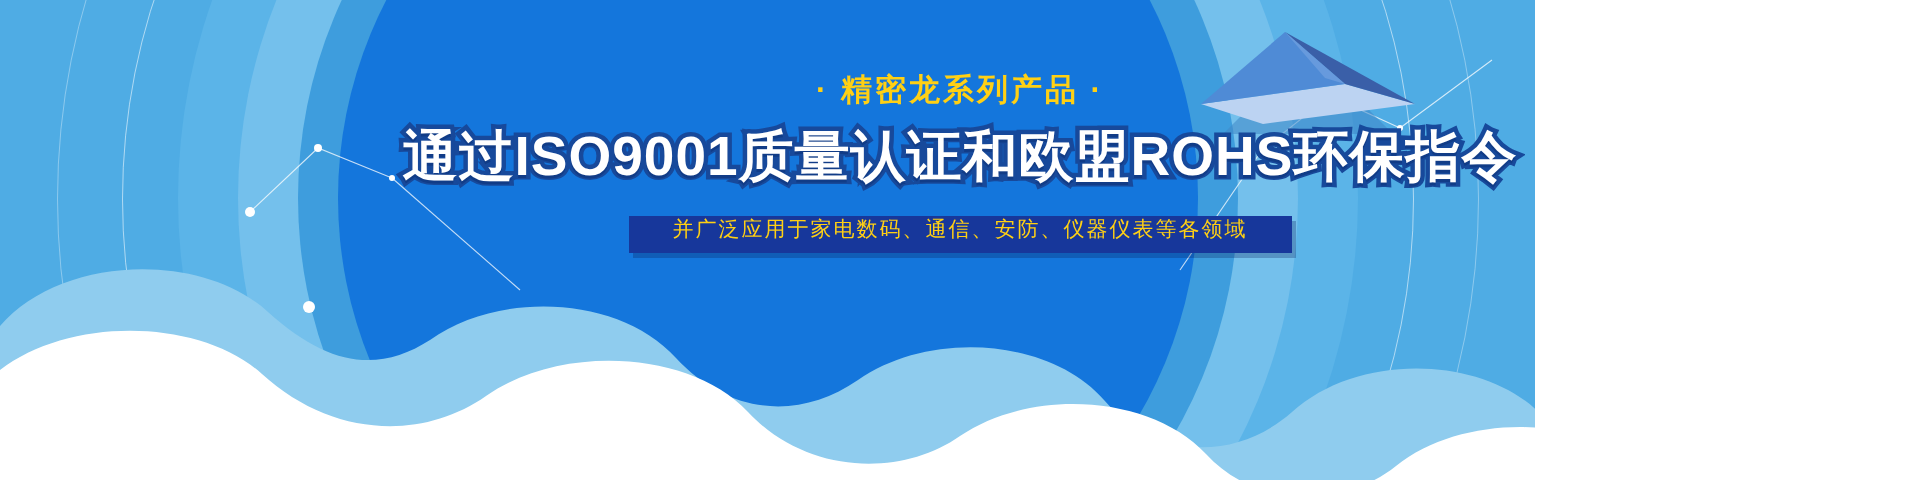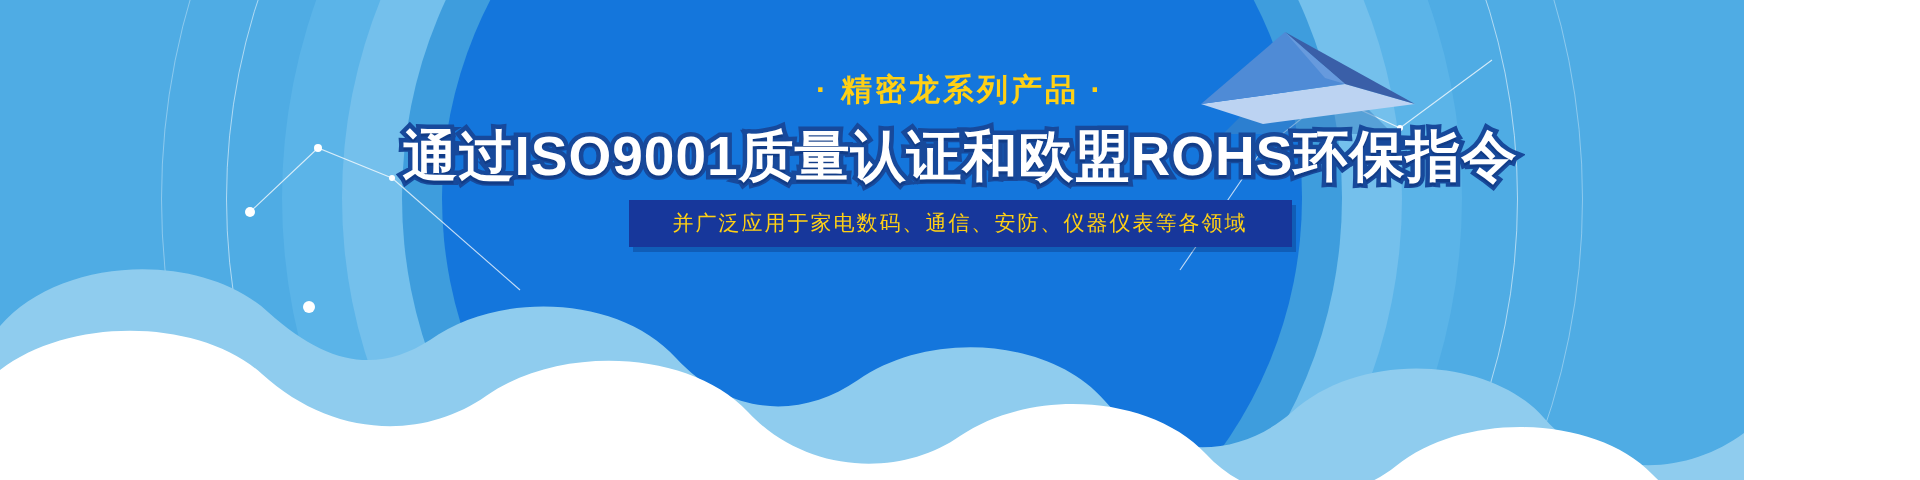--- a/index.html
+++ b/index.html
@@ -2,21 +2,21 @@
 <html><head>
 <meta charset="utf-8">
 <style>
   html, body {
     margin: 0;
     padding: 0;
     background: #ffffff;
   }
   #banner {
     position: relative;
-    width: 1744px;
+    width: 1535px;
     height: 480px;
     overflow: hidden;
     background: #404040;
     font-family: "Liberation Sans", "DejaVu Sans", sans-serif;
   }
 
   
   .sky {
     position: absolute;
     inset: 0;
@@ -120,23 +120,23 @@
     font-weight: bold;
     color: #ffffff;
     letter-spacing: 1px;
     white-space: nowrap;
     -webkit-text-stroke: 9px #17499B;
     paint-order: stroke fill;
     text-shadow: 0 3px 0 rgba(10,45,110,0.45);
   }
 
   .subtitle-box {
-    margin-top: 16px;
+    margin-top: 32px;
     background: #17379B;
-    padding: 12px 44px 14px 44px;
+    padding: 2px 44px 14px 44px;
     box-shadow: 4px 5px 0 rgba(8,30,90,0.28);
   }
   .subtitle {
     font-size: 21px;
     color: #FFD014;
     letter-spacing: 2px;
     white-space: nowrap;
     line-height: 1;
   }
 </style>

